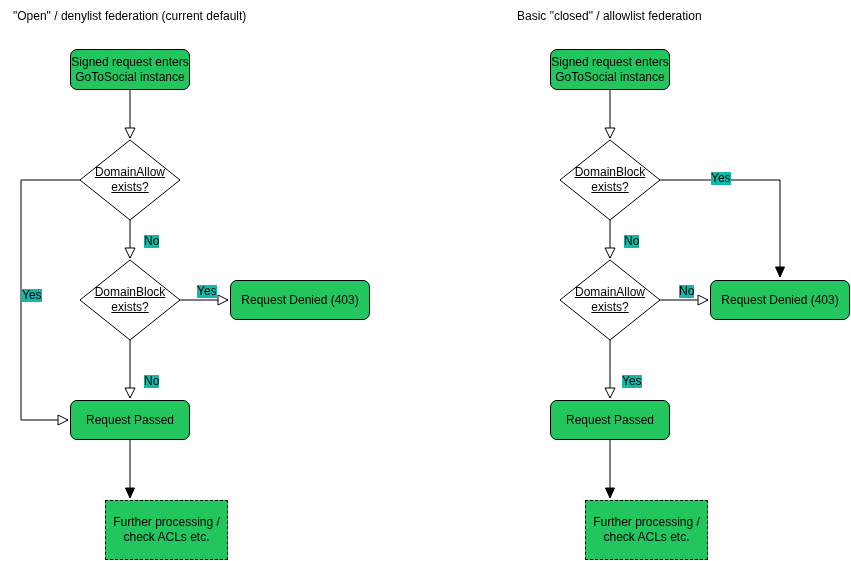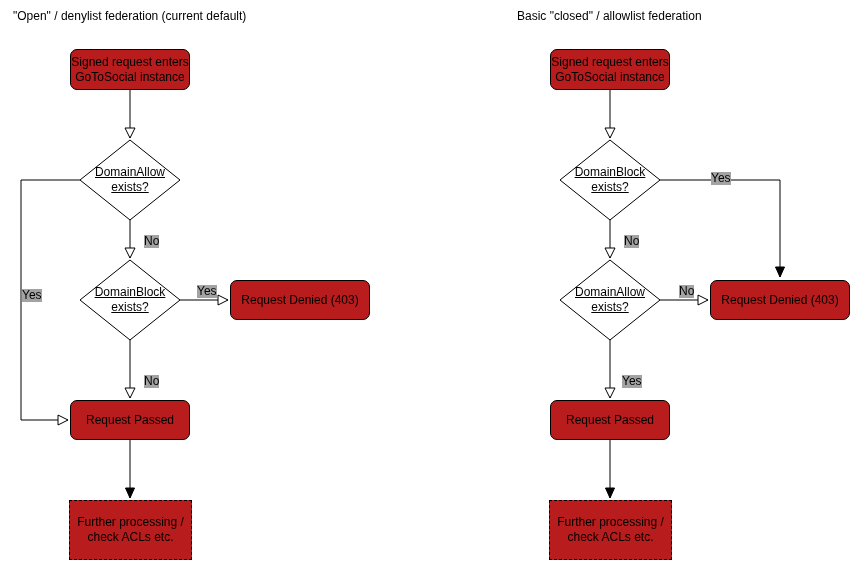--- a/index.html
+++ b/index.html
@@ -26,52 +26,53 @@
   .flow-title {
     position: absolute;
     font-size: 12px;
     line-height: 14px;
     white-space: nowrap;
     color: #000000;
   }
   .node {
     position: absolute;
     box-sizing: border-box;
-    background: #b91c1c;
+    background: #22c55e;
     border: 1px solid #000000;
     border-radius: 7px;
     display: flex;
     align-items: center;
     justify-content: center;
     text-align: center;
     font-size: 12px;
     line-height: 15px;
     white-space: pre-line;
   }
   .node.dashed {
     border: 1px dashed #000000;
     border-radius: 0;
+    margin-left: 36px;
   }
   .diamond-label {
     position: absolute;
     display: flex;
     align-items: center;
     justify-content: center;
     text-align: center;
     font-size: 12px;
     line-height: 15px;
     white-space: pre-line;
     pointer-events: none;
     text-decoration: underline;
   }
   .edge-label {
     position: absolute;
     font-size: 12px;
     line-height: 13px;
-    background: #a3a3a3;
+    background: #14b8a6;
     white-space: nowrap;
   }
 </style>
 </head>
 <body>
 
 <div id="canvas">
 
   <svg id="edges-layer" viewBox="0 0 851 561" xmlns="http://www.w3.org/2000/svg">
     <defs>

